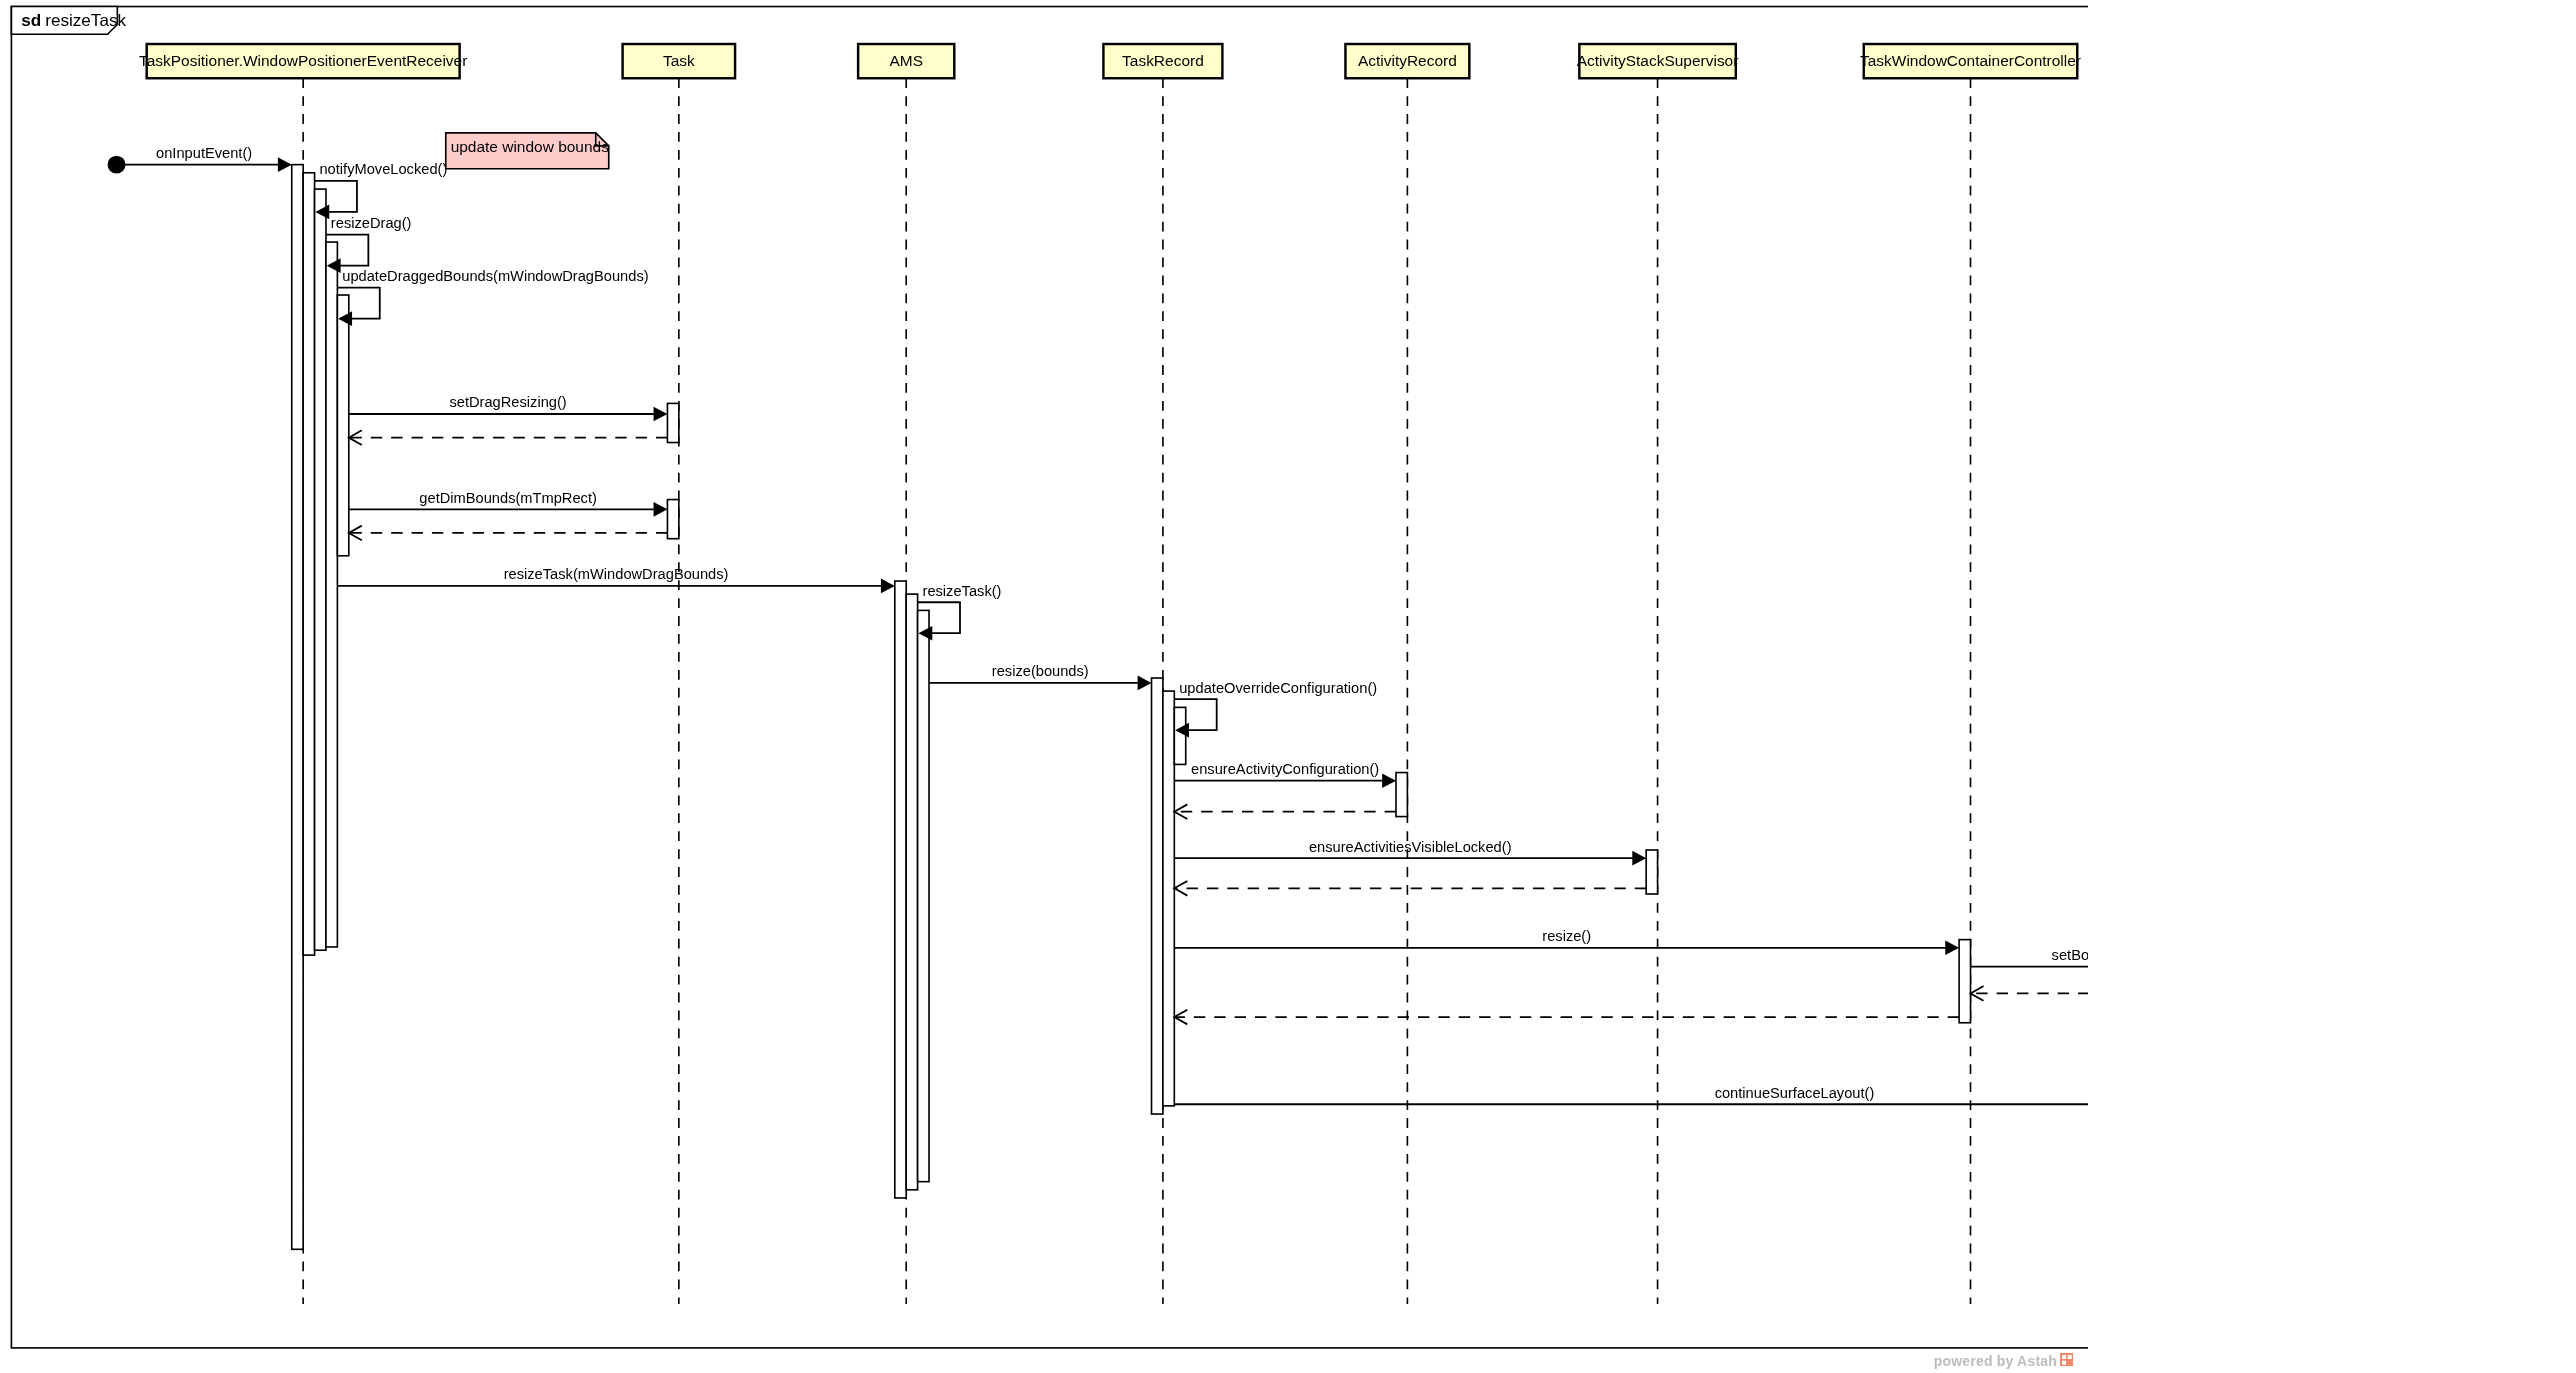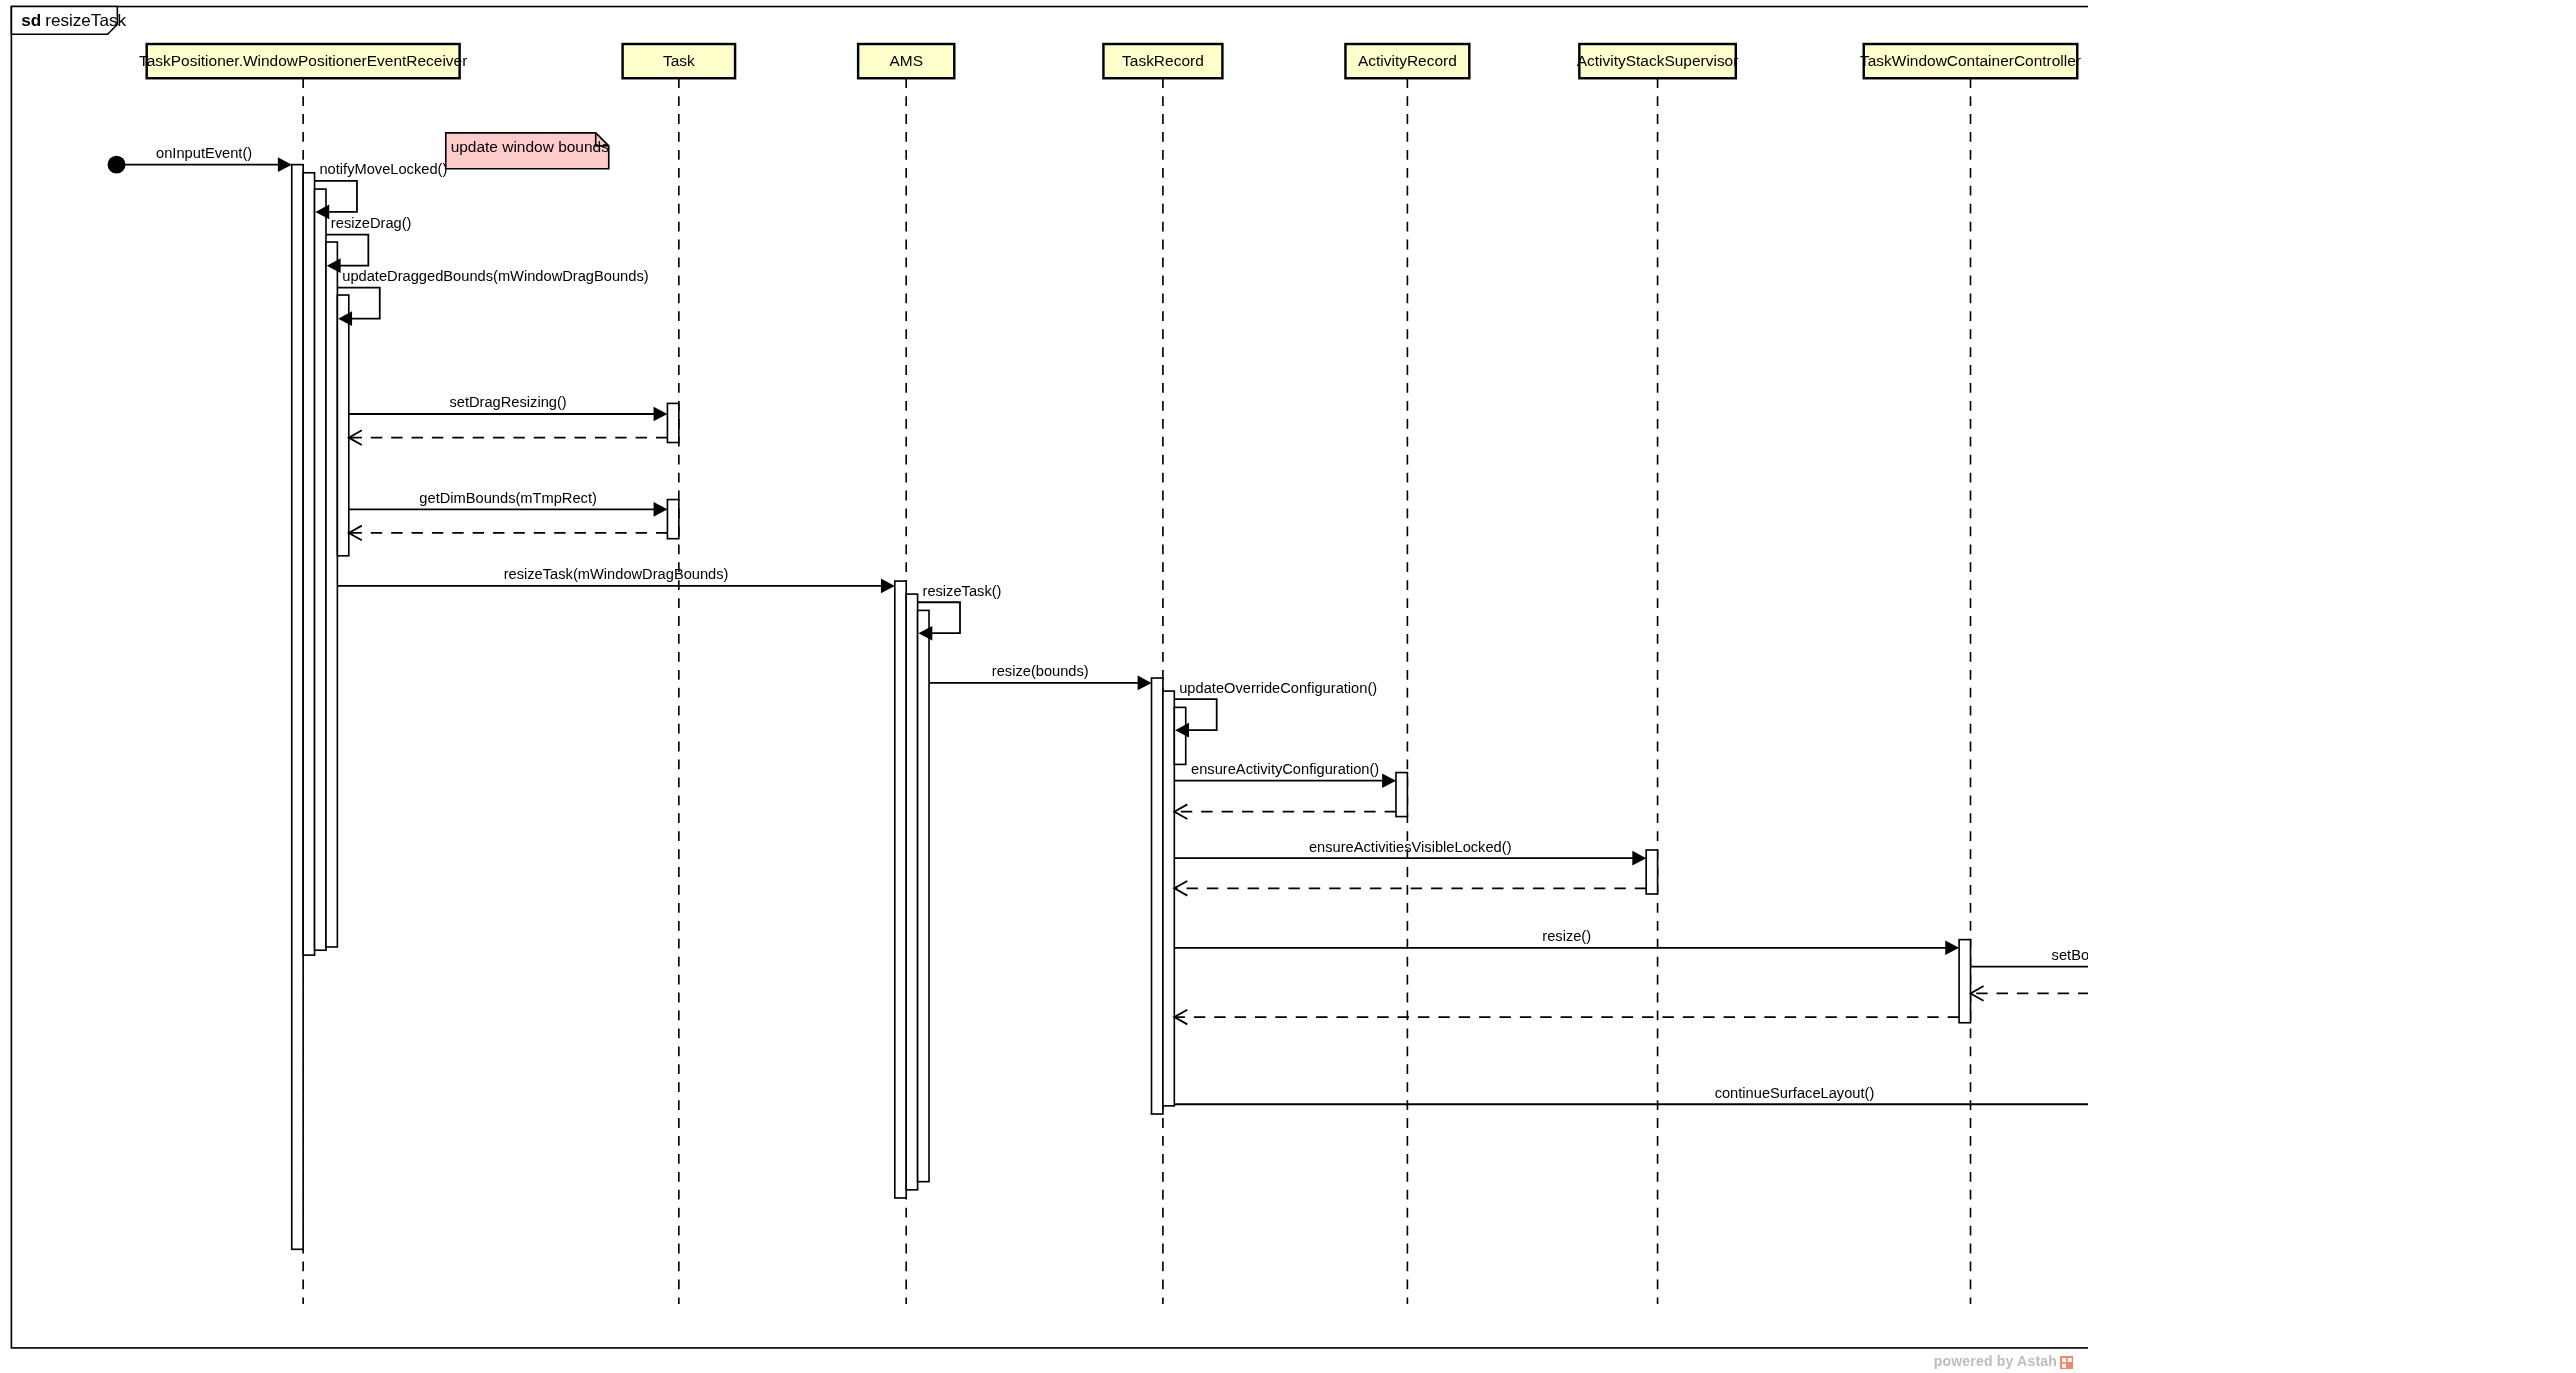--- a/index.html
+++ b/index.html
@@ -127,21 +127,21 @@
   .watermark {
     position: absolute;
     right: 14.7px;
     bottom: 4.9px;
     font-family: "Liberation Sans", sans-serif;
     font-size: 14px;
     font-weight: bold;
     color: #bdbdbd;
     letter-spacing: 0.2px;
     display: flex;
-    align-items: flex-end;
+    align-items: flex-start;
     gap: 3.3px;
   }
   .watermark-mark {
     display: inline-block;
     width: 13px;
     height: 13px;
     background:
       linear-gradient(to right, #f2886a 0 48%, transparent 48% 52%, #f2886a 52% 100%),
       #f2886a;
     position: relative;

